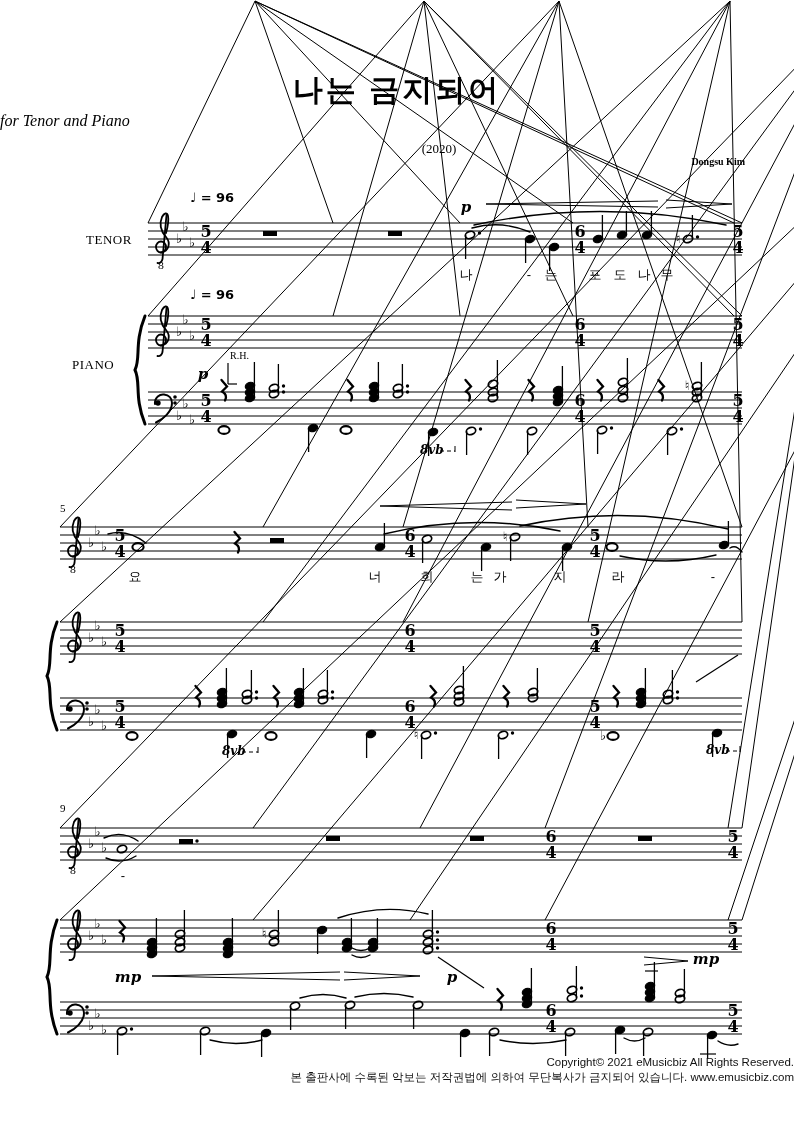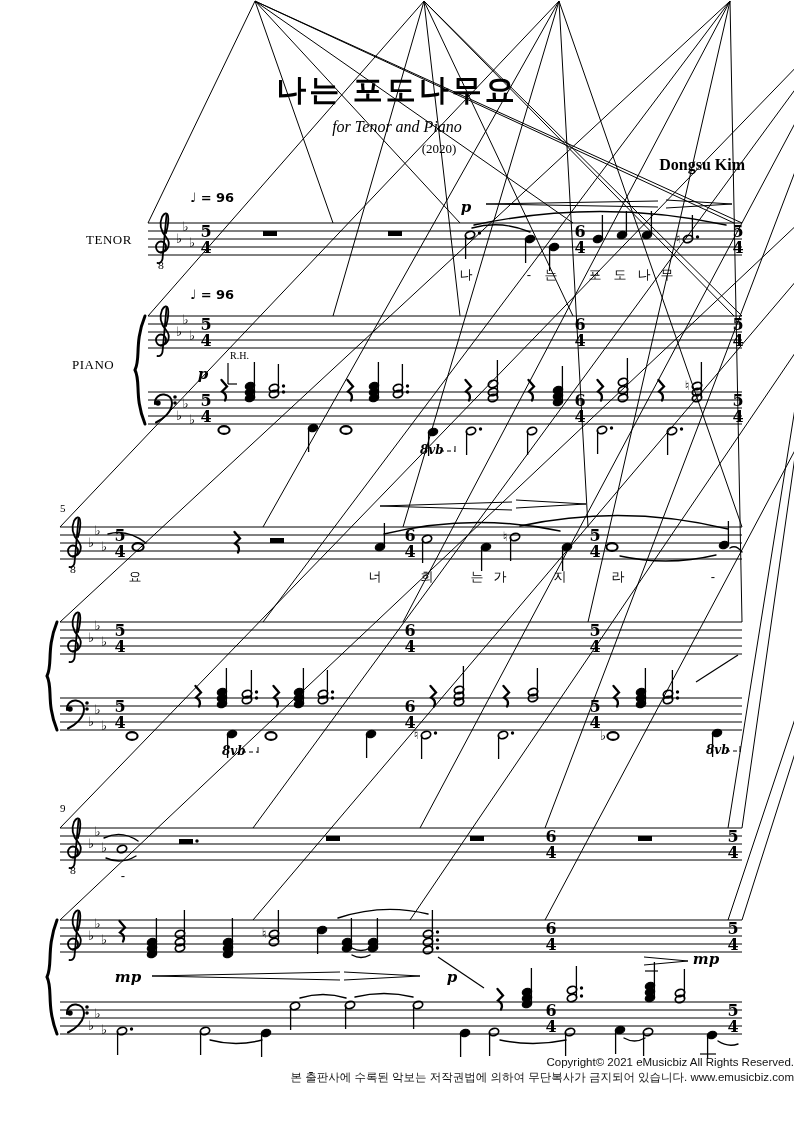--- a/index.html
+++ b/index.html
@@ -1,25 +1,25 @@
 <!DOCTYPE html>
 <html><head>
 <meta charset="utf-8">
 <style>
   html,body{margin:0;padding:0;background:#888;}
   .page{position:relative;width:794px;height:1122px;background:#fff;margin:0 auto;overflow:hidden;
         font-family:"Liberation Serif",serif;color:#000;}
   #score{position:absolute;left:0;top:0;}
   .title{position:absolute;top:70px;left:0;width:100%;text-align:center;
          font-size:30px;font-weight:bold;letter-spacing:3px;font-family:"Liberation Serif",serif;}
-  .subtitle{position:absolute;top:112px;left:0;width:100%;text-align:center;
-         font-size:16px;font-style:italic;font-family:"Liberation Serif",serif;margin-top:6px;}
+  .subtitle{position:absolute;top:112px;left:0;width:100%;
+         font-size:16px;font-style:italic;font-family:"Liberation Serif",serif;}
   .year{position:absolute;top:141px;left:0;width:100%;text-align:center;
          font-size:13px;font-family:"Liberation Serif",serif;padding-left:42px;}
-  .composer{position:absolute;top:156px;right:49px;font-size:16px;font-weight:bold;
+  .composer{position:absolute;top:156px;right:49px;font-size:10px;font-weight:bold;
          font-family:"Liberation Serif",serif;text-align:center;}
   .part-label{position:absolute;font-size:13px;font-family:"Liberation Serif",serif;letter-spacing:0.5px;}
   .tenor-label{top:232px;left:86px;}
   .piano-label{top:357px;left:72px;}
   .footer{position:absolute;top:1055px;left:0;width:100%;text-align:right;
          font-family:"Liberation Sans",sans-serif;font-size:11.5px;line-height:15px;color:#111;}
 </style>
 </head>
 <body>
 
@@ -512,21 +512,21 @@
       <ellipse cx="620" cy="1030" rx="4.8" ry="3.5" transform="rotate(-18 620 1030)" fill="#000" stroke="#000" stroke-width="1.2"></ellipse>
       <line x1="615.6" y1="1030" x2="615.6" y2="1054" stroke="#000" stroke-width="1.3"></line>
       <ellipse cx="648" cy="1032" rx="4.8" ry="3.5" transform="rotate(-18 648 1032)" fill="none" stroke="#000" stroke-width="1.7"></ellipse>
       <line x1="643.6" y1="1032" x2="643.6" y2="1056" stroke="#000" stroke-width="1.3"></line>
       <path d="M 624,1038 Q 634.5,1044 645,1038" fill="none" stroke="#000" stroke-width="1.4" stroke-linecap="round"></path>
       <ellipse cx="712" cy="1035" rx="4.8" ry="3.5" transform="rotate(-18 712 1035)" fill="#000" stroke="#000" stroke-width="1.2"></ellipse>
       <line x1="707.6" y1="1035" x2="707.6" y2="1059" stroke="#000" stroke-width="1.3"></line>
       <path d="M 718,1041 Q 728,1047.5 738,1044" fill="none" stroke="#000" stroke-width="1.4" stroke-linecap="round"></path>
       <line x1="700" y1="1054" x2="716" y2="1054" stroke="#000" stroke-width="1.2"></line>
     </svg>
-  <div class="title">나는 포도나무요</div>
+  <div class="title">나는 금지되어</div>
   <div class="subtitle">for Tenor and Piano</div>
   <div class="year">(2020)</div>
   <div class="composer">Dongsu Kim</div>
   <div class="part-label tenor-label">TENOR</div>
   <div class="part-label piano-label">PIANO</div>
   <div class="footer">
     <div>Copyright© 2021 eMusicbiz All Rights Reserved.</div>
     <div>본 출판사에 수록된 악보는 저작권법에 의하여 무단복사가 금지되어 있습니다. www.emusicbiz.com</div>
   </div>
 </div>

